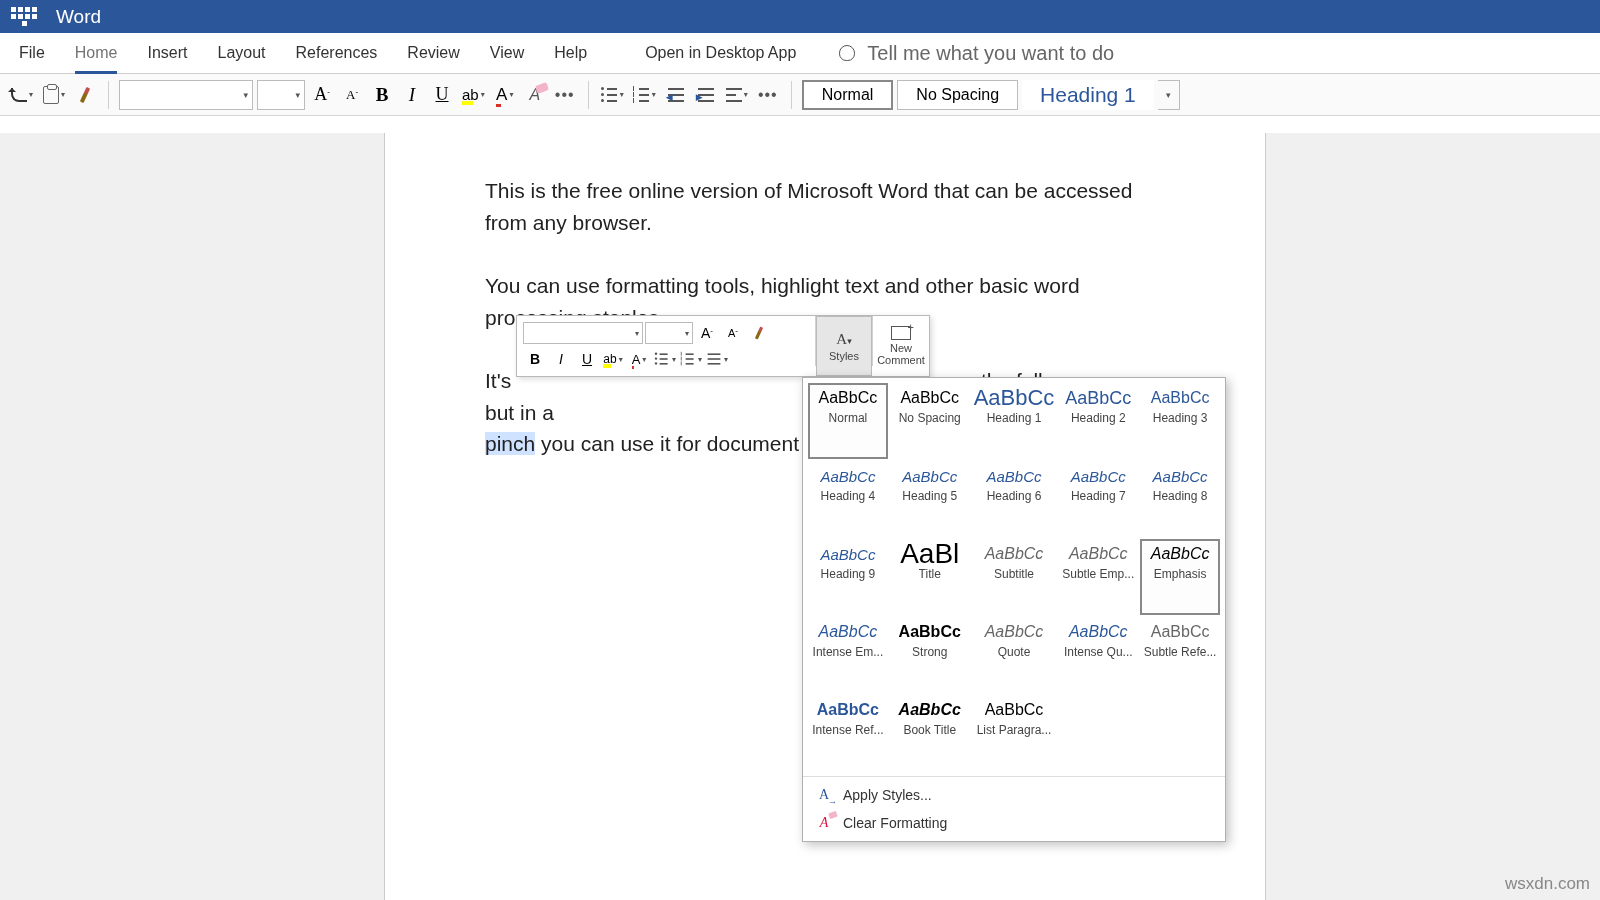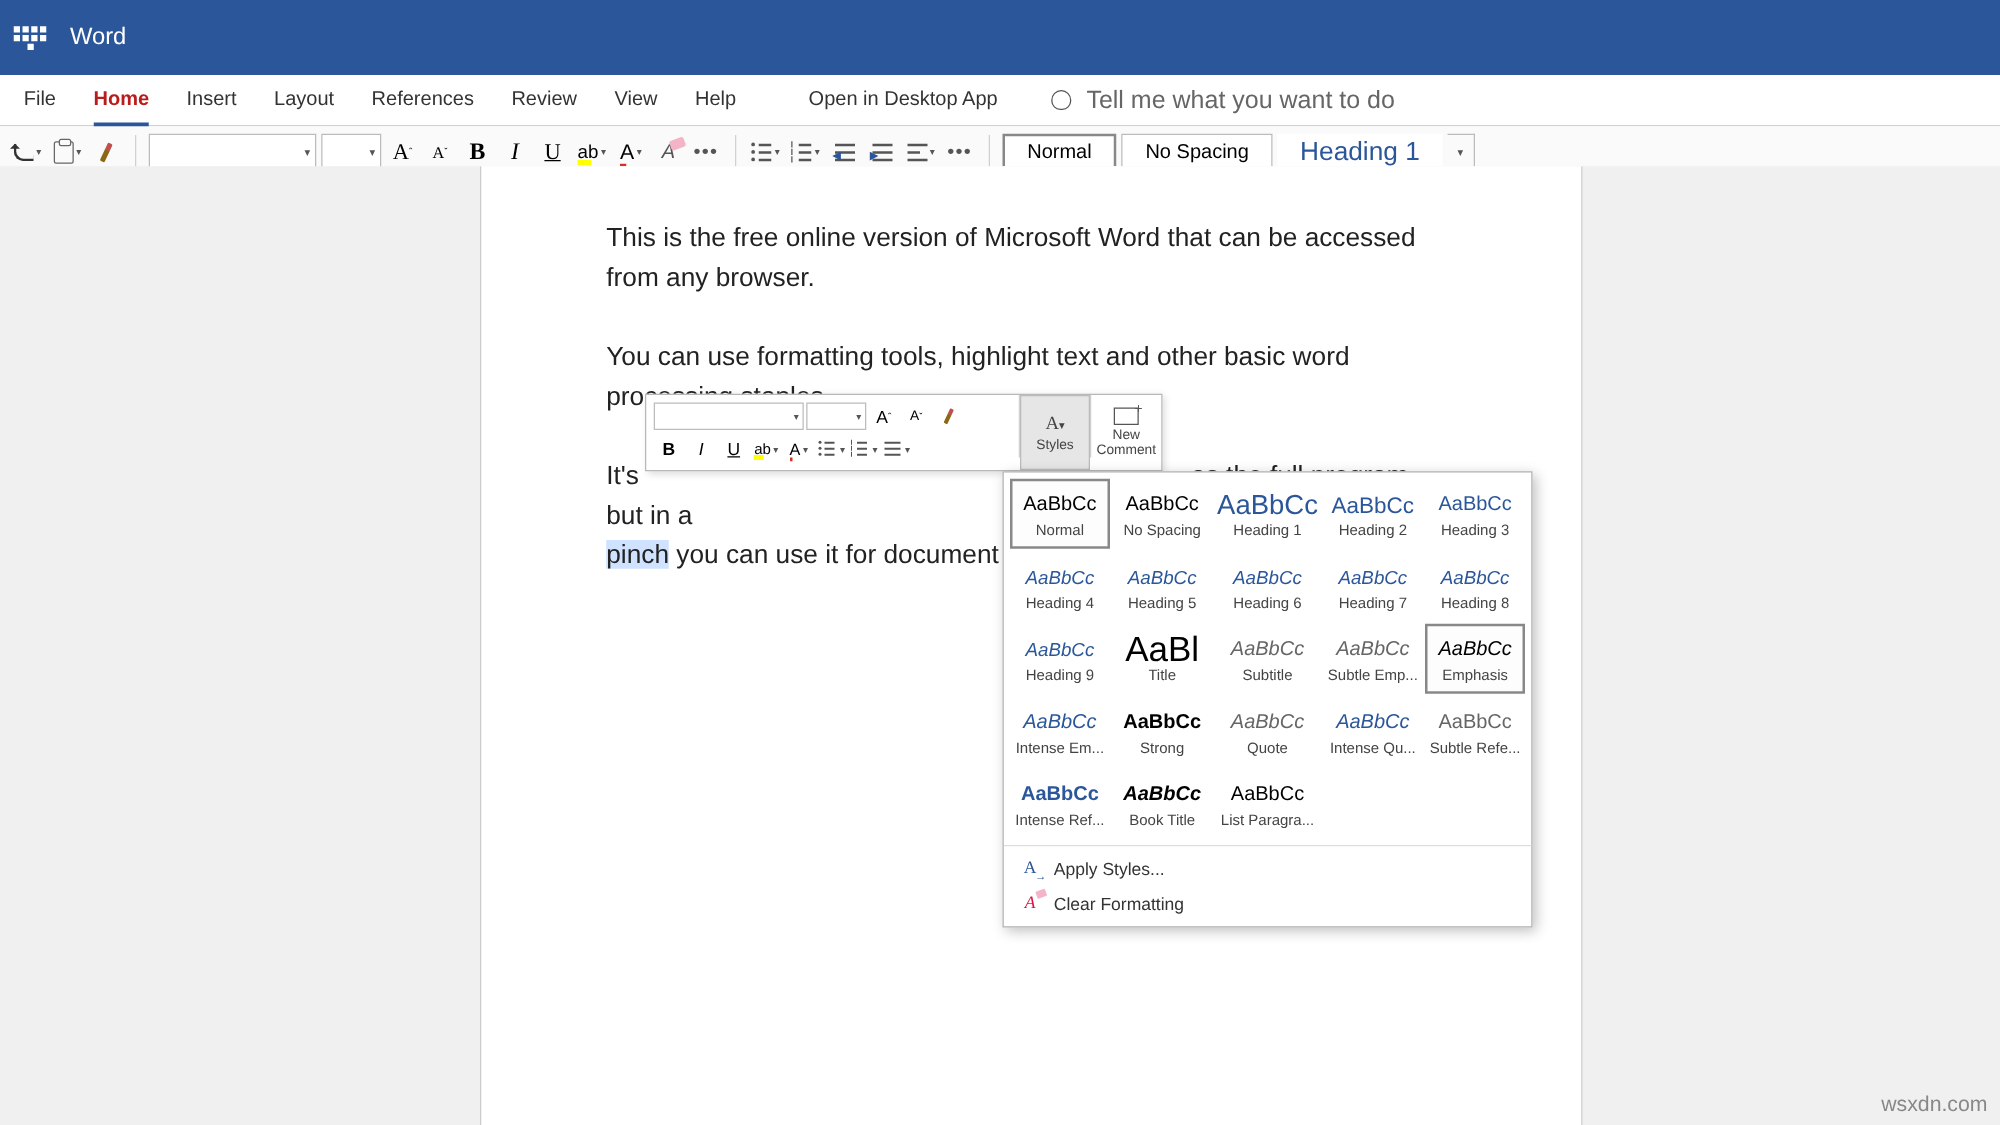--- a/index.html
+++ b/index.html
@@ -1,26 +1,26 @@
 <!DOCTYPE html>
 <html><head>
 <meta charset="utf-8">
 <style>
 *{box-sizing:border-box;margin:0;padding:0;font-family:'Segoe UI',Arial,sans-serif;}
 body{background:#fff;width:1600px;height:900px;overflow:hidden;position:relative;}
-.titlebar{background:#2b579a;height:60px;display:flex;align-items:center;color:#fff;padding:0 10px;}
+.titlebar{background:#2b579a;height:33px;display:flex;align-items:center;color:#fff;padding:0 10px;}
 .waffle{width:28px;height:28px;display:flex;flex-wrap:wrap;gap:2px;justify-content:center;align-content:center;cursor:pointer;margin-right:18px;}
 .waffle span{width:5px;height:5px;background:#fff;display:block;}
 .appname{font-size:19px;font-weight:400;}
 .doctitle-wrap{flex:1;text-align:center;display:flex;justify-content:center;align-items:center;gap:6px;font-size:16px;}
 .chev-d{width:12px;height:12px;display:inline-block;}
 .chev-d::after{content:'';display:block;width:8px;height:8px;border-right:1.5px solid #fff;border-bottom:1.5px solid #fff;transform:rotate(45deg);margin-top:-2px;}
 .tabstrip{height:41px;display:flex;align-items:center;padding:0 4px;border-bottom:1px solid #d0d0d0;font-size:16px;color:#333;}
 .tab{padding:0 15px;height:41px;display:flex;align-items:center;cursor:pointer;}
-.tab.active{color:#b91c1c;font-weight:700;position:relative;}
+.tab.active{color:#737373;font-weight:400;position:relative;}
 .tab.active::after{content:'';position:absolute;left:15px;right:15px;bottom:0;height:3px;background:#2b579a;}
 .tabspacer{width:28px;}
 .lightbulb{width:16px;height:16px;border:1.5px solid #555;border-radius:50% 50% 45% 45%;position:relative;margin-right:12px;}
 .tellme{color:#666;font-size:20px;}
 .ribbon{height:42px;background:#fafafa;border-bottom:1px solid #d4d4d4;display:flex;align-items:center;padding:0 8px;gap:4px;}
 .rb-btn{height:30px;min-width:26px;display:flex;align-items:center;justify-content:center;cursor:pointer;padding:0 3px;position:relative;}
 .rb-sep{width:1px;height:28px;background:#d0d0d0;margin:0 6px;}
 .combo{height:30px;border:1px solid #bcbcbc;background:#fff;display:flex;align-items:center;padding:0 4px;}
 .combo.font{width:134px;}
 .combo.size{width:48px;}
@@ -67,21 +67,21 @@
 .mini-combo.s{width:48px;}
 .mini-combo .dd{margin-left:auto;font-size:8px;color:#555;}
 .mini-btn{width:24px;height:24px;display:flex;align-items:center;justify-content:center;font-size:14px;cursor:pointer;}
 .mini-sep{width:1px;height:50px;background:#d0d0d0;}
 .mini-block{width:56px;display:flex;flex-direction:column;align-items:center;justify-content:center;font-size:11px;color:#444;cursor:pointer;gap:2px;}
 .mini-block.styles{background:#e6e6e6;border:1px solid #bbb;}
 .comment-ico{width:20px;height:14px;border:1.5px solid #555;position:relative;}
 .comment-ico::after{content:'+';position:absolute;top:-6px;right:-4px;font-size:11px;color:#555;}
 .styles-panel{position:absolute;left:802px;top:377px;width:424px;background:#fff;border:1px solid #b0b0b0;box-shadow:3px 3px 10px rgba(0,0,0,0.25);}
 .styles-grid{display:grid;grid-template-columns:repeat(5,1fr);padding:4px;}
-.style-tile{height:56px;display:flex;flex-direction:column;align-items:center;justify-content:center;cursor:pointer;border:2px solid transparent;margin:1px;}
+.style-tile{height:76px;display:flex;flex-direction:column;align-items:center;cursor:pointer;border:2px solid transparent;margin:1px;}
 .style-tile.selected{border:2px solid #888;background:#fdfdfd;}
 .tile-sample{font-size:16px;height:26px;display:flex;align-items:center;}
 .tile-label{font-size:12px;color:#444;white-space:nowrap;overflow:hidden;text-overflow:ellipsis;max-width:78px;}
 .samp-normal{color:#000;}
 .samp-h1{color:#2b579a;font-size:22px;}
 .samp-h2{color:#2b579a;font-size:18px;}
 .samp-h3{color:#2b579a;font-size:16px;}
 .samp-h456789{color:#2b579a;font-style:italic;font-size:15px;}
 .samp-title{color:#000;font-size:28px;font-weight:300;}
 .samp-sub{color:#666;font-style:italic;}

